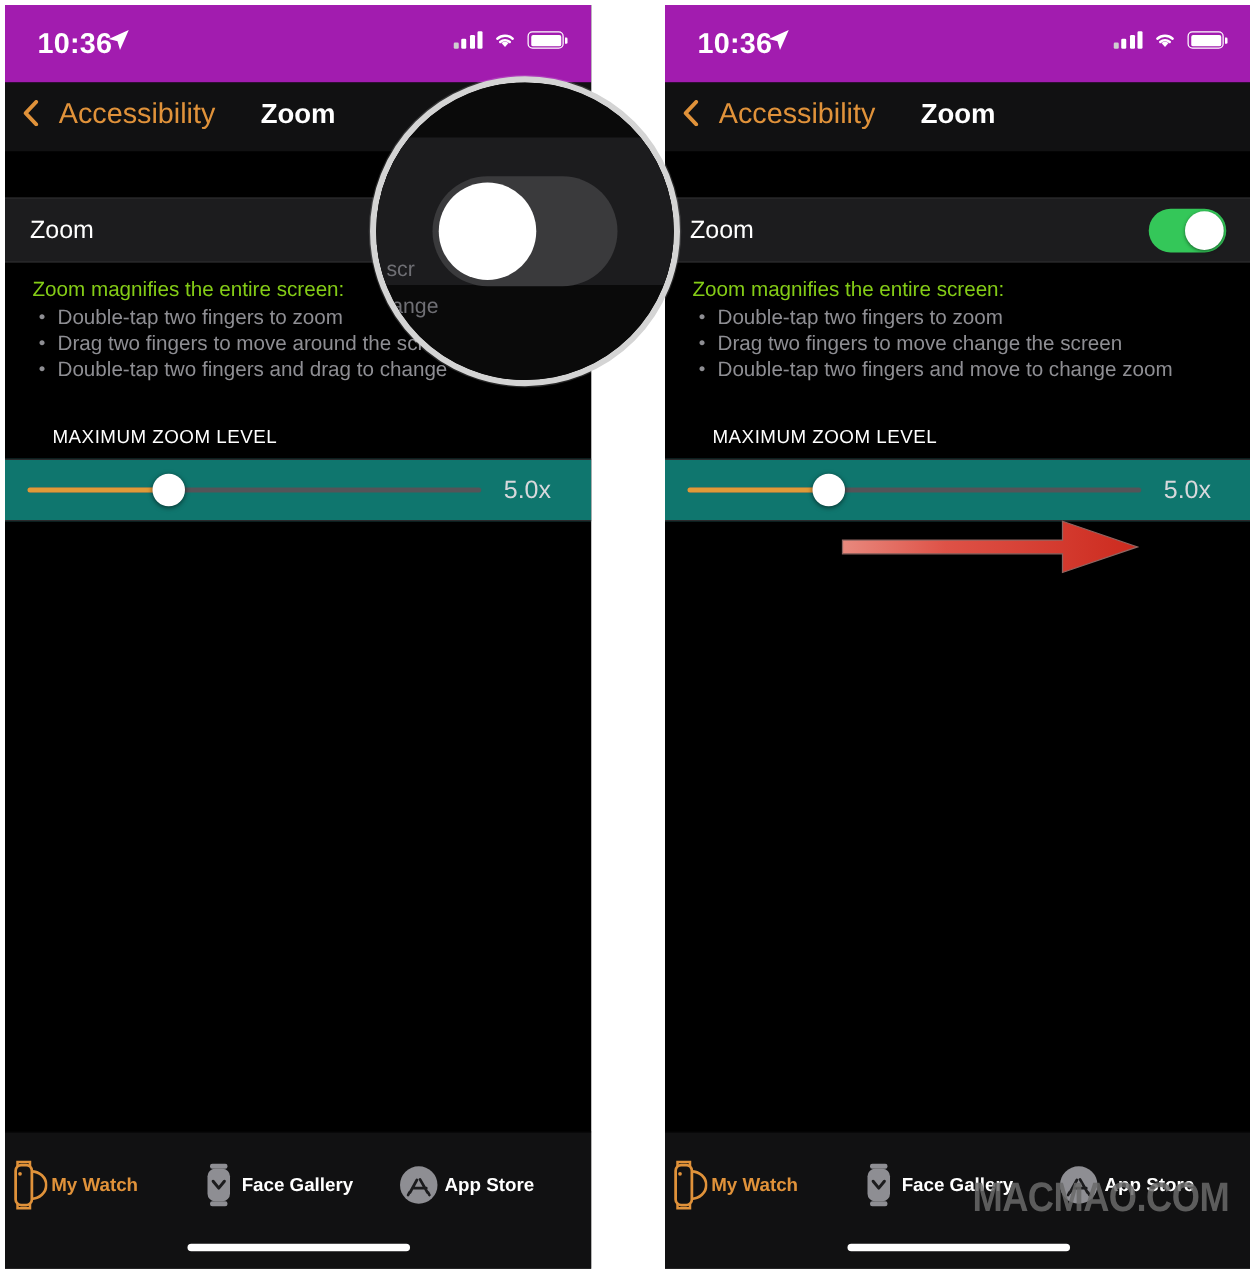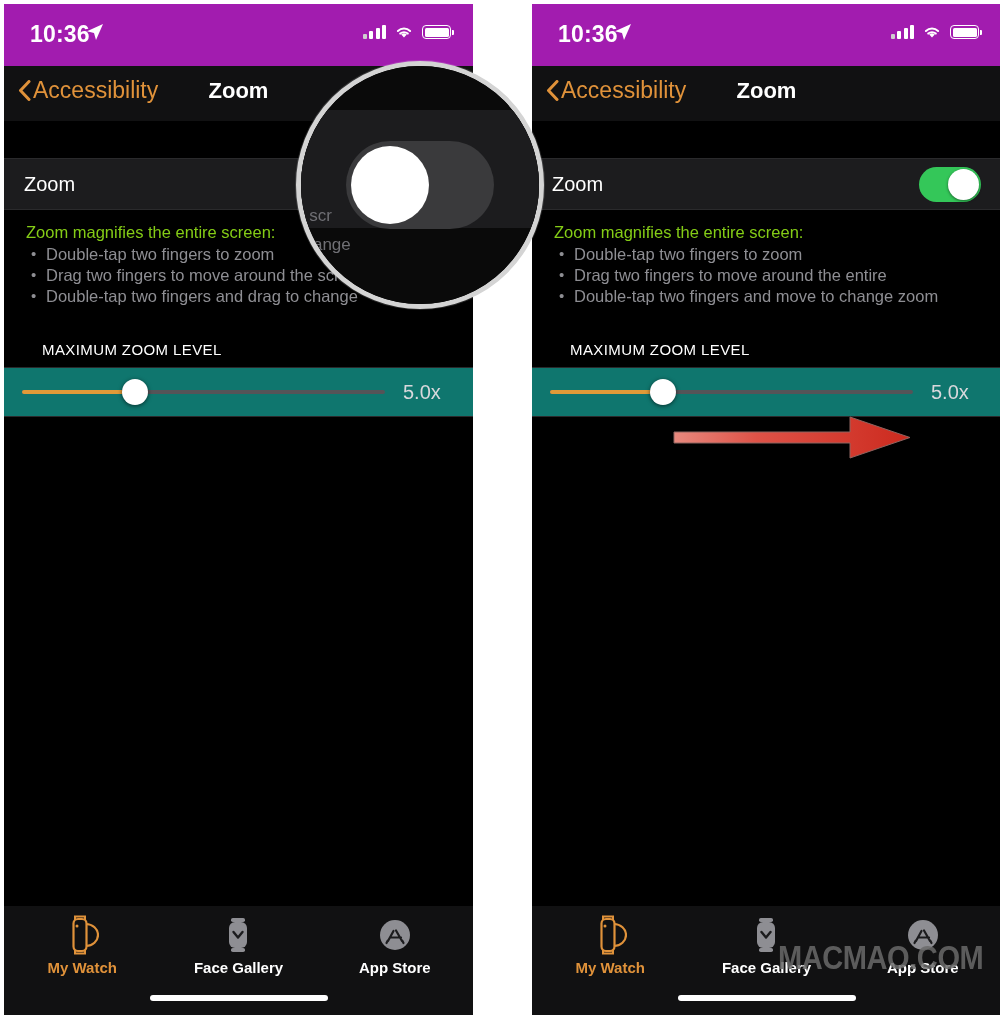--- a/index.html
+++ b/index.html
@@ -65,21 +65,21 @@
   .battery span {
     display:block; height:100%; background:#fff; border-radius:1.5px;
   }
 
   
   .navbar {
     position:relative; height:55px; background:#111112;
   }
   .nav-back {
     position:absolute; left:14px; top:11px;
-    display:flex; align-items:center; gap:2px;
+    display:flex; align-items:center; gap:16px;
     color:#E0923A; font-size:23px;
   }
   .nav-back .chev { width:13px; height:21px; display:block; }
   .nav-title {
     position:absolute; left:0; right:0; top:12px;
     margin:0 auto; width:200px;
     text-align:center;
     color:#ffffff; font-size:22px; font-weight:bold;
   }
 
@@ -148,21 +148,21 @@
   .slider-value { color:#d8d8dc; font-size:20px; min-width:52px; }
 
   
   .tabbar {
     position:absolute; left:0; right:0; bottom:0;
     height:110px; background:#111112;
     border-top:1px solid #000;
   }
   .tabs { display:flex; height:76px; padding-top:8px; }
   .tab {
-    flex:1; display:flex; flex-direction:column;
+    flex:1; display:flex; 
     align-items:center; justify-content:flex-start; gap:3px;
   }
   .tab-icon { height:42px; display:flex; align-items:center; justify-content:center; }
   .tab-label { font-size:15px; font-weight:bold; }
   .tab.active .tab-label { color:#E0923A; }
   .tab .tab-label { color:#ffffff; }
   .home-indicator {
     position:absolute; left:50%; transform:translateX(-50%);
     bottom:14px; width:178px; height:6px;
     background:#ffffff; border-radius:3px;
@@ -372,21 +372,21 @@
         <span class="row-label">Zoom</span>
         <div class="toggle on">
           <div class="knob"></div>
         </div>
       </div>
 
       <div class="footer-note">
         <div class="lead">Zoom magnifies the entire screen:</div>
         <ul>
           <li>Double-tap two fingers to zoom</li>
-          <li>Drag two fingers to move around the entire</li>
+          <li>Drag two fingers to move change the screen</li>
           <li>Double-tap two fingers and move to change zoom</li>
         </ul>
       </div>
 
       <div class="section-header">MAXIMUM ZOOM LEVEL</div>
 
       <div class="slider-row">
         <div class="slider-track">
           <div class="slider-fill" style="width:31%"></div>
           <div class="slider-knob" style="left:31%"></div>

